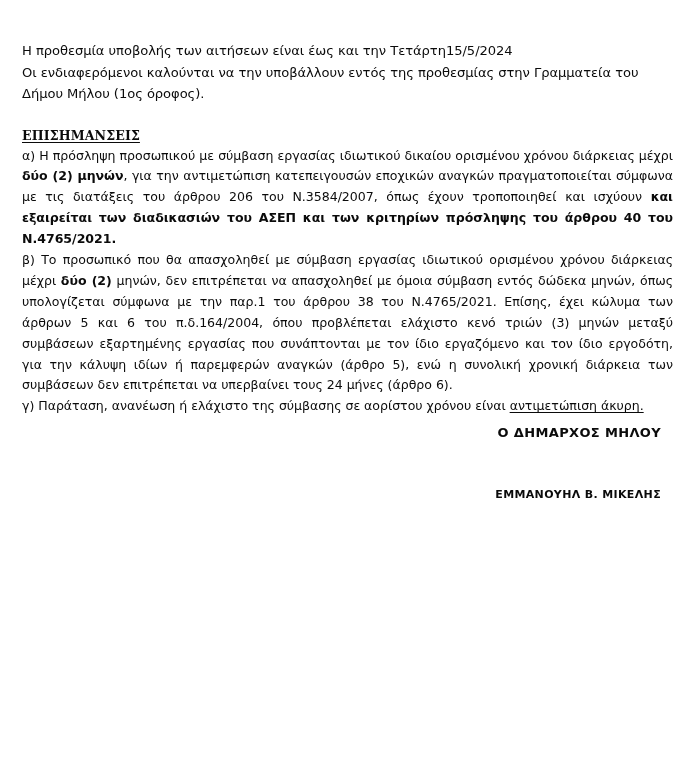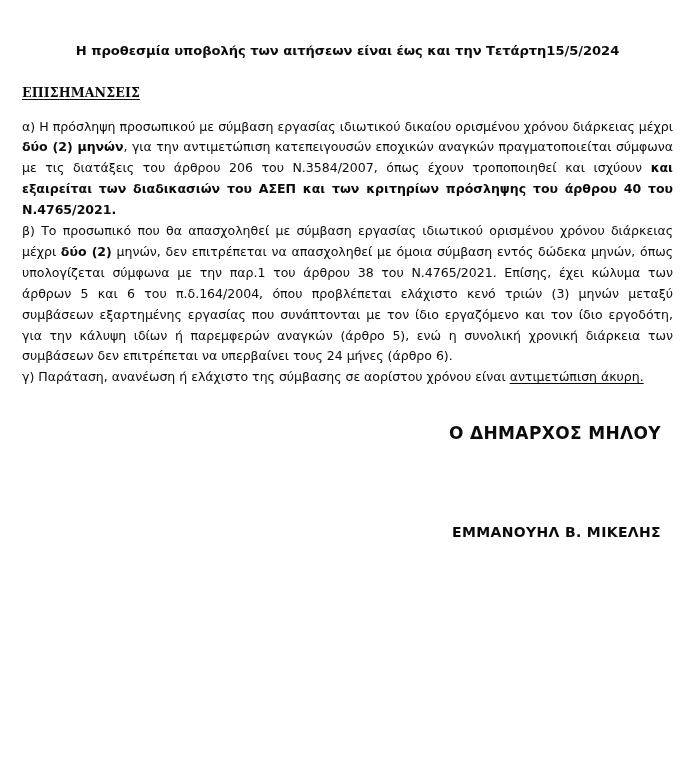--- a/index.html
+++ b/index.html
@@ -28,24 +28,24 @@
   .content {
     position: absolute;
     left: 22px;
     top: 40px;
     width: 651px;
   }
 
   
   .header-block {
     font-size: 13.1px;
-    font-weight: bold;
+    font-weight: normal;
     line-height: 21.5px;
     letter-spacing: -0.05px;
-    text-align: center;
+    text-align: left;
   }
   .header-line {
     display: block;
     white-space: normal;
   }
 
   
   .section-heading {
     margin-top: 21px;
     font-family: "DejaVu Serif", "Liberation Serif", serif;
@@ -62,65 +62,66 @@
   
   .para {
     font-size: 12.55px;
     line-height: 20.9px;
     text-align: justify;
     text-justify: inter-word;
     margin: 0;
     letter-spacing: -0.02px;
   }
   .para.first {
-    margin-top: 15px;
+    margin-top: 1px;
   }
   .para b {
     font-weight: bold;
   }
   .para u {
     text-decoration: underline;
     text-underline-offset: 2px;
   }
 
   
   .sig-block {
     position: absolute;
     left: 22px;
     top: 424px;
     width: 651px;
     text-align: right;
   }
   .sig-title {
-    font-size: 17px;
+    font-size: 13px;
     font-weight: bold;
     line-height: 18px;
     letter-spacing: 0.35px;
     padding-right: 12px;
     display: block;
   }
   .sig-name {
-    font-size: 14px;
+    font-size: 11px;
     font-weight: bold;
     line-height: 18px;
     letter-spacing: 0.35px;
     padding-right: 12px;
     display: block;
-    margin-top: 81px;
+    margin-top: 44px;
   }
 </style>
 </head>
 <body>
 
 <div class="page">
 
   <div class="content">
 
     <div class="header-block">
       <span class="header-line">Η προθεσμία υποβολής των αιτήσεων είναι έως και την Τετάρτη15/5/2024</span>
+      <span class="header-line">Οι ενδιαφερόμενοι καλούνται να την υποβάλλουν εντός της προθεσμίας στην Γραμματεία του Δήμου Μήλου (1ος όροφος).</span>
     </div>
 
     <div>
       <span class="section-heading">ΕΠΙΣΗΜΑΝΣΕΙΣ</span>
     </div>
 
     <p class="para first"><span>α) Η πρόσληψη προσωπικού με σύμβαση εργασίας ιδιωτικού δικαίου ορισμένου χρόνου διάρκειας μέχρι </span><b>δύο (2) μηνών</b><span>, για την αντιμετώπιση κατεπειγουσών εποχικών αναγκών πραγματοποιείται σύμφωνα με τις διατάξεις του άρθρου 206 του Ν.3584/2007, όπως έχουν τροποποιηθεί και ισχύουν </span><b>και εξαιρείται των διαδικασιών του ΑΣΕΠ και των κριτηρίων πρόσληψης του άρθρου 40 του Ν.4765/2021.</b></p>
 
     <p class="para"><span>β) Το προσωπικό που θα απασχοληθεί με σύμβαση εργασίας ιδιωτικού ορισμένου χρόνου διάρκειας μέχρι </span><b>δύο (2)</b><span> μηνών, δεν επιτρέπεται να απασχοληθεί με όμοια σύμβαση εντός δώδεκα μηνών, όπως υπολογίζεται σύμφωνα με την παρ.1 του άρθρου 38 του Ν.4765/2021. Επίσης, έχει κώλυμα των άρθρων 5 και 6 του π.δ.164/2004, όπου προβλέπεται ελάχιστο κενό τριών (3) μηνών μεταξύ συμβάσεων εξαρτημένης εργασίας που συνάπτονται με τον ίδιο εργαζόμενο και τον ίδιο εργοδότη, για την κάλυψη ιδίων ή παρεμφερών αναγκών (άρθρο 5), ενώ η συνολική χρονική διάρκεια των συμβάσεων δεν επιτρέπεται να υπερβαίνει τους 24 μήνες (άρθρο 6).</span></p>
 

